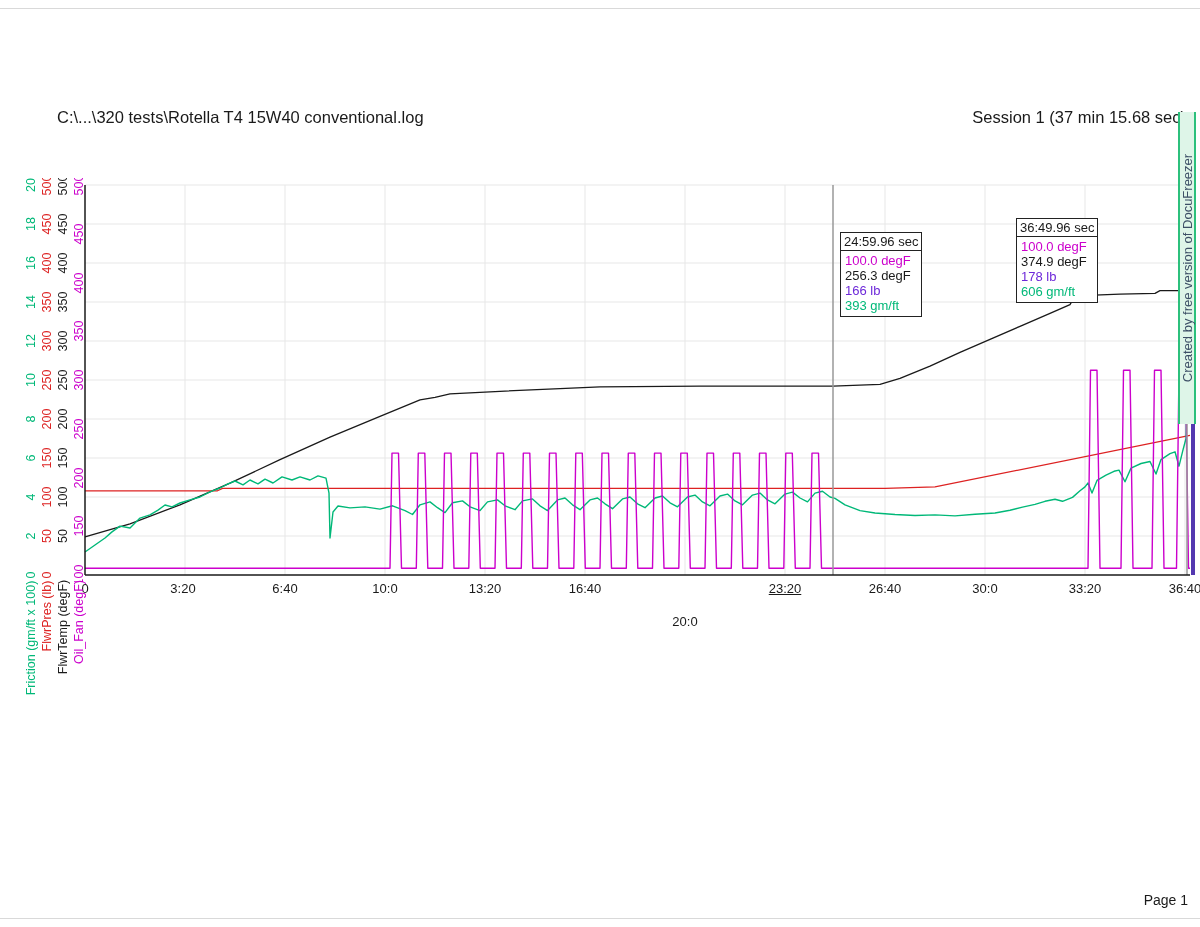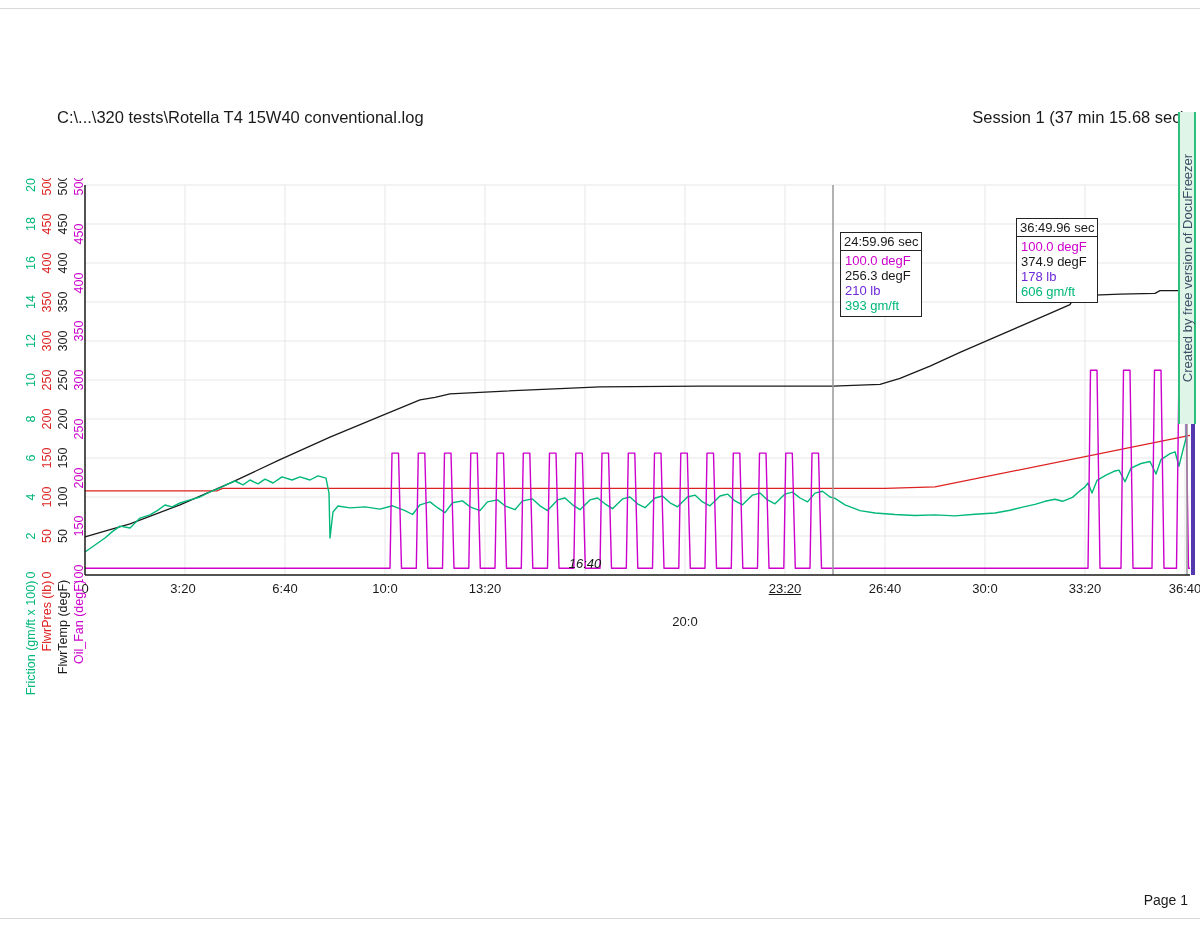--- a/index.html
+++ b/index.html
@@ -115,41 +115,41 @@
       <div class="ytick" style="color: rgb(204, 0, 204); left: 79px; top: 104.5px;">400</div>
       <div class="ytick" style="color: rgb(204, 0, 204); left: 79px; top: 55.75px;">450</div>
       <div class="ytick" style="color: rgb(204, 0, 204); left: 79px; top: 7px;">500</div>
     </div>
   <div id="xlabels">
       <div class="xtick" style="position: absolute; left: 85px; top: 581px;">0</div>
       <div class="xtick" style="position: absolute; left: 183px; top: 581px; text-align: right;">3:20</div>
       <div class="xtick" style="position: absolute; left: 285px; top: 581px;">6:40</div>
       <div class="xtick" style="position: absolute; left: 385px; top: 581px;">10:0</div>
       <div class="xtick" style="position: absolute; left: 485px; top: 581px;">13:20</div>
-      <div class="xtick" style="position: absolute; left: 585px; top: 556px; font-style: italic;">16:40</div>
+      <div class="xtick" style="position: absolute; left: 585px; top: 581px;">16:40</div>
       <div class="xtick" style="position: absolute; left: 685px; top: 614px;">20:0</div>
       <div class="xtick" style="position: absolute; left: 785px; top: 581px; text-decoration: underline;">23:20</div>
       <div class="xtick" style="position: absolute; left: 885px; top: 581px;">26:40</div>
       <div class="xtick" style="position: absolute; left: 985px; top: 581px;">30:0</div>
       <div class="xtick" style="position: absolute; left: 1085px; top: 581px;">33:20</div>
       <div class="xtick" style="position: absolute; left: 1185px; top: 581px;">36:40</div>
     </div>
   <div id="legend">
       <div class="vtext" style="color: rgb(0, 184, 120); left: 31px; top: 637.5px;">Friction (gm/ft x 100)</div>
       <div class="vtext" style="color: rgb(221, 34, 34); left: 47px; top: 615.5px;">FlwrPres (lb)</div>
       <div class="vtext" style="color: rgb(26, 26, 26); left: 63px; top: 627px;">FlwrTemp (degF)</div>
       <div class="vtext" style="color: rgb(204, 0, 204); left: 79px; top: 622px;">Oil_Fan (degF)</div>
     </div>
 
   <div class="ann" style="left:840px;top:232px">
     <div class="ann-title">24:59.96 sec</div>
     <div class="ann-vals">
       <div class="c-oil">100.0 degF</div>
       <div class="c-temp">256.3 degF</div>
-      <div class="c-pres">210 lb</div>
+      <div class="c-pres">166 lb</div>
       <div class="c-fric">393 gm/ft</div>
     </div>
   </div>
 
   <div class="ann" style="left:1016px;top:218px">
     <div class="ann-title">36:49.96 sec</div>
     <div class="ann-vals">
       <div class="c-oil">100.0 degF</div>
       <div class="c-temp">374.9 degF</div>
       <div class="c-pres">178 lb</div>

